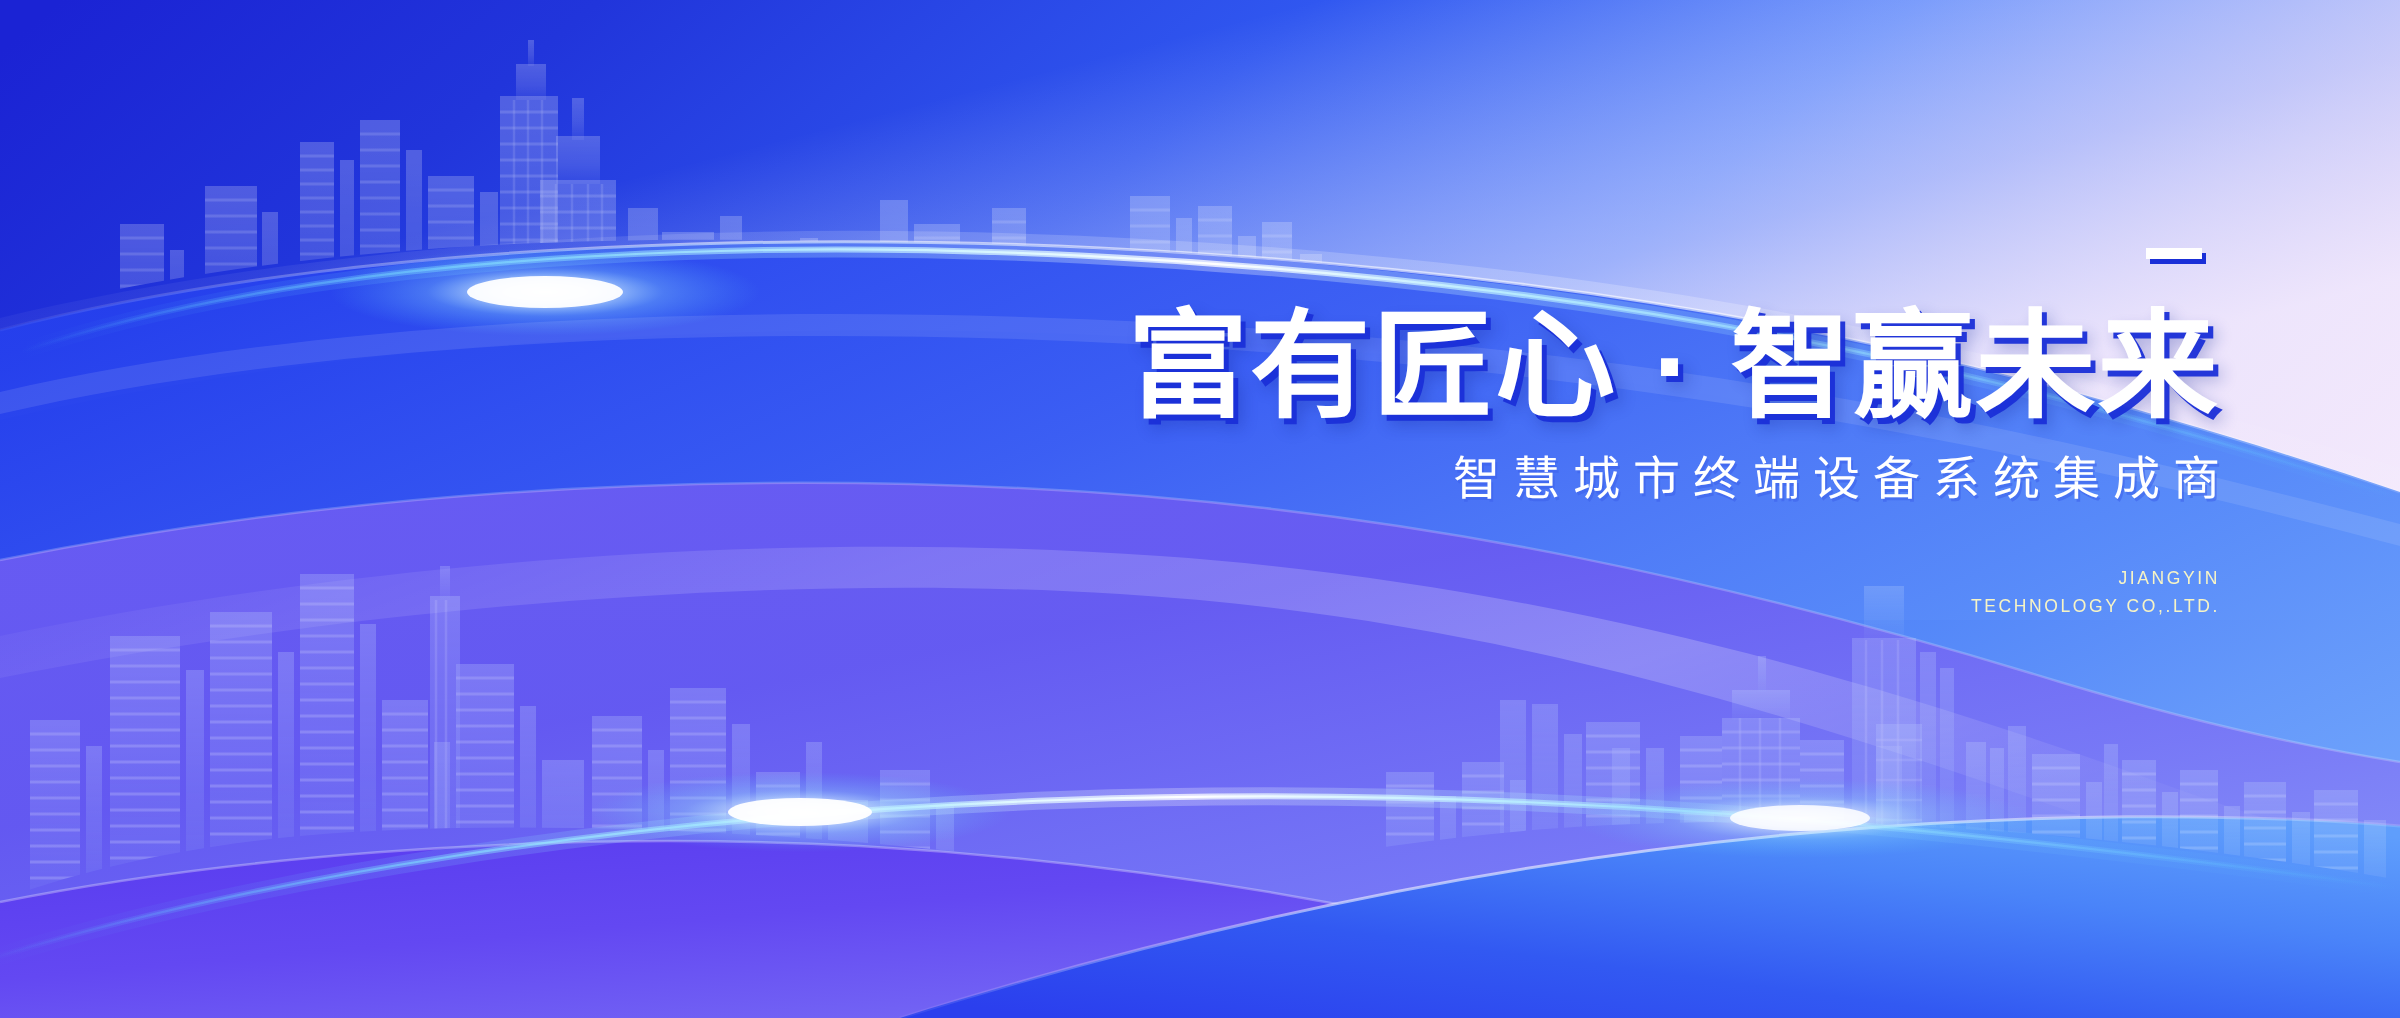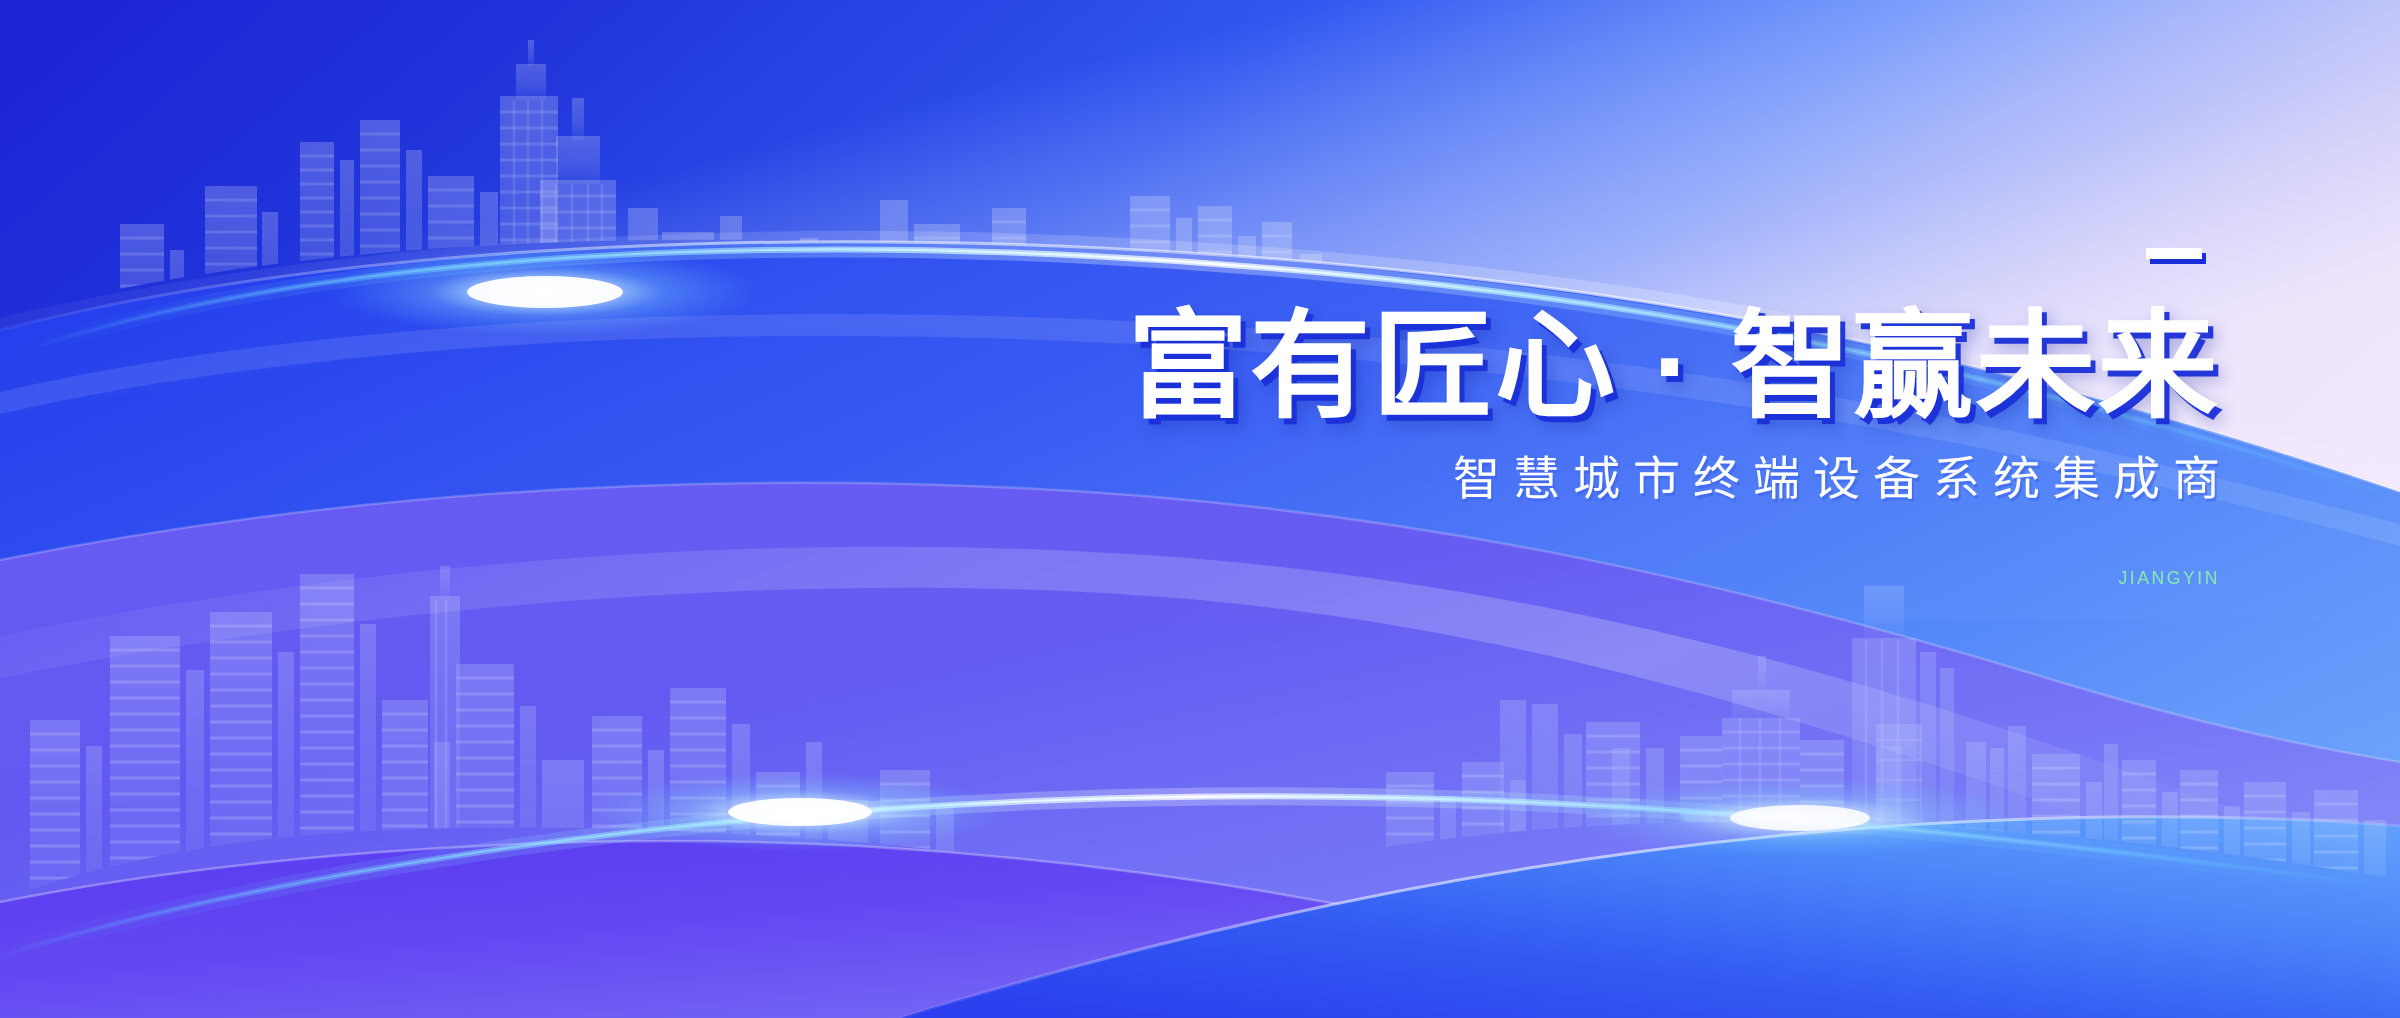--- a/index.html
+++ b/index.html
@@ -63,21 +63,21 @@
     white-space:nowrap;
     margin:30px -13px 0 0;
     text-shadow:2px 3px 0 rgba(60,96,235,.55);
   }
 
   #company-name{
     margin-top:62px;
     font-size:17.5px;
     line-height:1.62;
     letter-spacing:2.6px;
-    color:#86efac;
+    color:#fef9c3;
     text-align:right;
     white-space:nowrap;
     opacity:.96;
   }
   #company-name span{display:block;}
 
   .nosel{user-select:none;}
 </style>
 </head>
 <body>
@@ -424,17 +424,18 @@
   <div id="text-block" class="nosel">
 
     <div id="accent-dash"></div>
 
     <h1 id="main-title">富有匠心 · 智赢未来</h1>
 
     <div id="subtitle">智慧城市终端设备系统集成商</div>
 
     <div id="company-name">
       <span>JIANGYIN</span>
+      <span>TECHNOLOGY CO,.LTD.</span>
     </div>
 
   </div>
 
 </div>
 
 </body></html>

